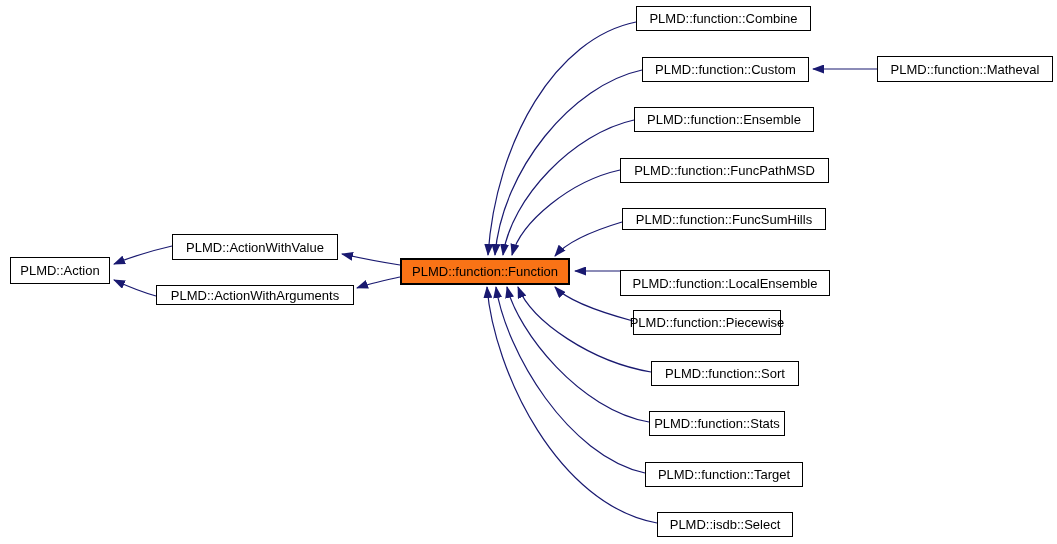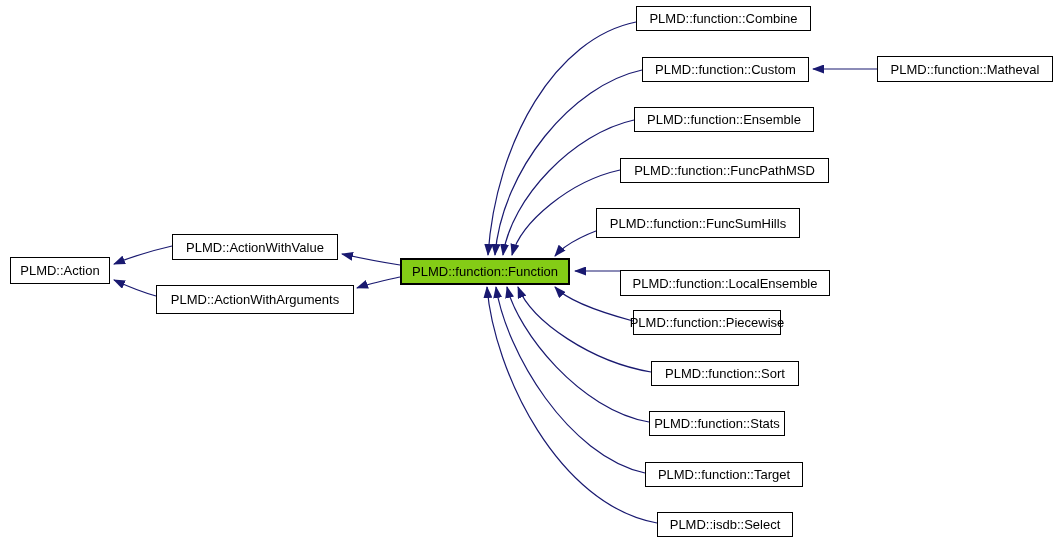--- a/index.html
+++ b/index.html
@@ -14,21 +14,21 @@
   .node{
     position:absolute;
     box-sizing:border-box;
     background:#ffffff;
     border:1.5px solid #000000;
     display:flex;align-items:center;justify-content:center;
     font-size:13px;color:#000000;white-space:nowrap;
     line-height:1;
   }
   .node.hl{
-    background:#84cc16;
+    background:#f97316;
     border:2.5px solid #000000;
   }
 </style>
 </head>
 <body>
 
 <div class="canvas">
 
   <svg class="edges" width="1057" height="544" viewBox="0 0 1057 544">
     <defs>
@@ -53,35 +53,35 @@
       <path d="M 649,422 C 580,410 518,332 507,287"></path>
       <path d="M 645,473 C 568,456 506,352 496,287"></path>
       <path d="M 657,523 C 558,505 494,372 487,287"></path>
     </g>
   </svg>
 
   <div class="node" style="left:10px;top:257px;width:100px;height:27px;">PLMD::Action</div>
 
   <div class="node" style="left:172px;top:234px;width:166px;height:26px;">PLMD::ActionWithValue</div>
 
-  <div class="node" style="left:156px;top:285px;width:198px;height:29px;">PLMD::ActionWithArguments</div>
+  <div class="node" style="left:156px;top:285px;width:198px;height:20px;">PLMD::ActionWithArguments</div>
 
   <div class="node hl" style="left:400px;top:258px;width:170px;height:27px;">PLMD::function::Function</div>
 
   <div class="node" style="left:636px;top:6px;width:175px;height:25px;">PLMD::function::Combine</div>
 
   <div class="node" style="left:642px;top:57px;width:167px;height:25px;">PLMD::function::Custom</div>
 
   <div class="node" style="left:877px;top:56px;width:176px;height:26px;">PLMD::function::Matheval</div>
 
   <div class="node" style="left:634px;top:107px;width:180px;height:25px;">PLMD::function::Ensemble</div>
 
   <div class="node" style="left:620px;top:158px;width:209px;height:25px;">PLMD::function::FuncPathMSD</div>
 
-  <div class="node" style="left:596px;top:208px;width:204px;height:30px;">PLMD::function::FuncSumHills</div>
+  <div class="node" style="left:622px;top:208px;width:204px;height:22px;">PLMD::function::FuncSumHills</div>
 
   <div class="node" style="left:620px;top:258px;width:210px;height:26px;margin-top:12px;">PLMD::function::LocalEnsemble</div>
 
   <div class="node" style="left:633px;top:310px;width:148px;height:25px;">PLMD::function::Piecewise</div>
 
   <div class="node" style="left:651px;top:361px;width:148px;height:25px;">PLMD::function::Sort</div>
 
   <div class="node" style="left:649px;top:411px;width:136px;height:25px;">PLMD::function::Stats</div>
 
   <div class="node" style="left:645px;top:462px;width:158px;height:25px;">PLMD::function::Target</div>

